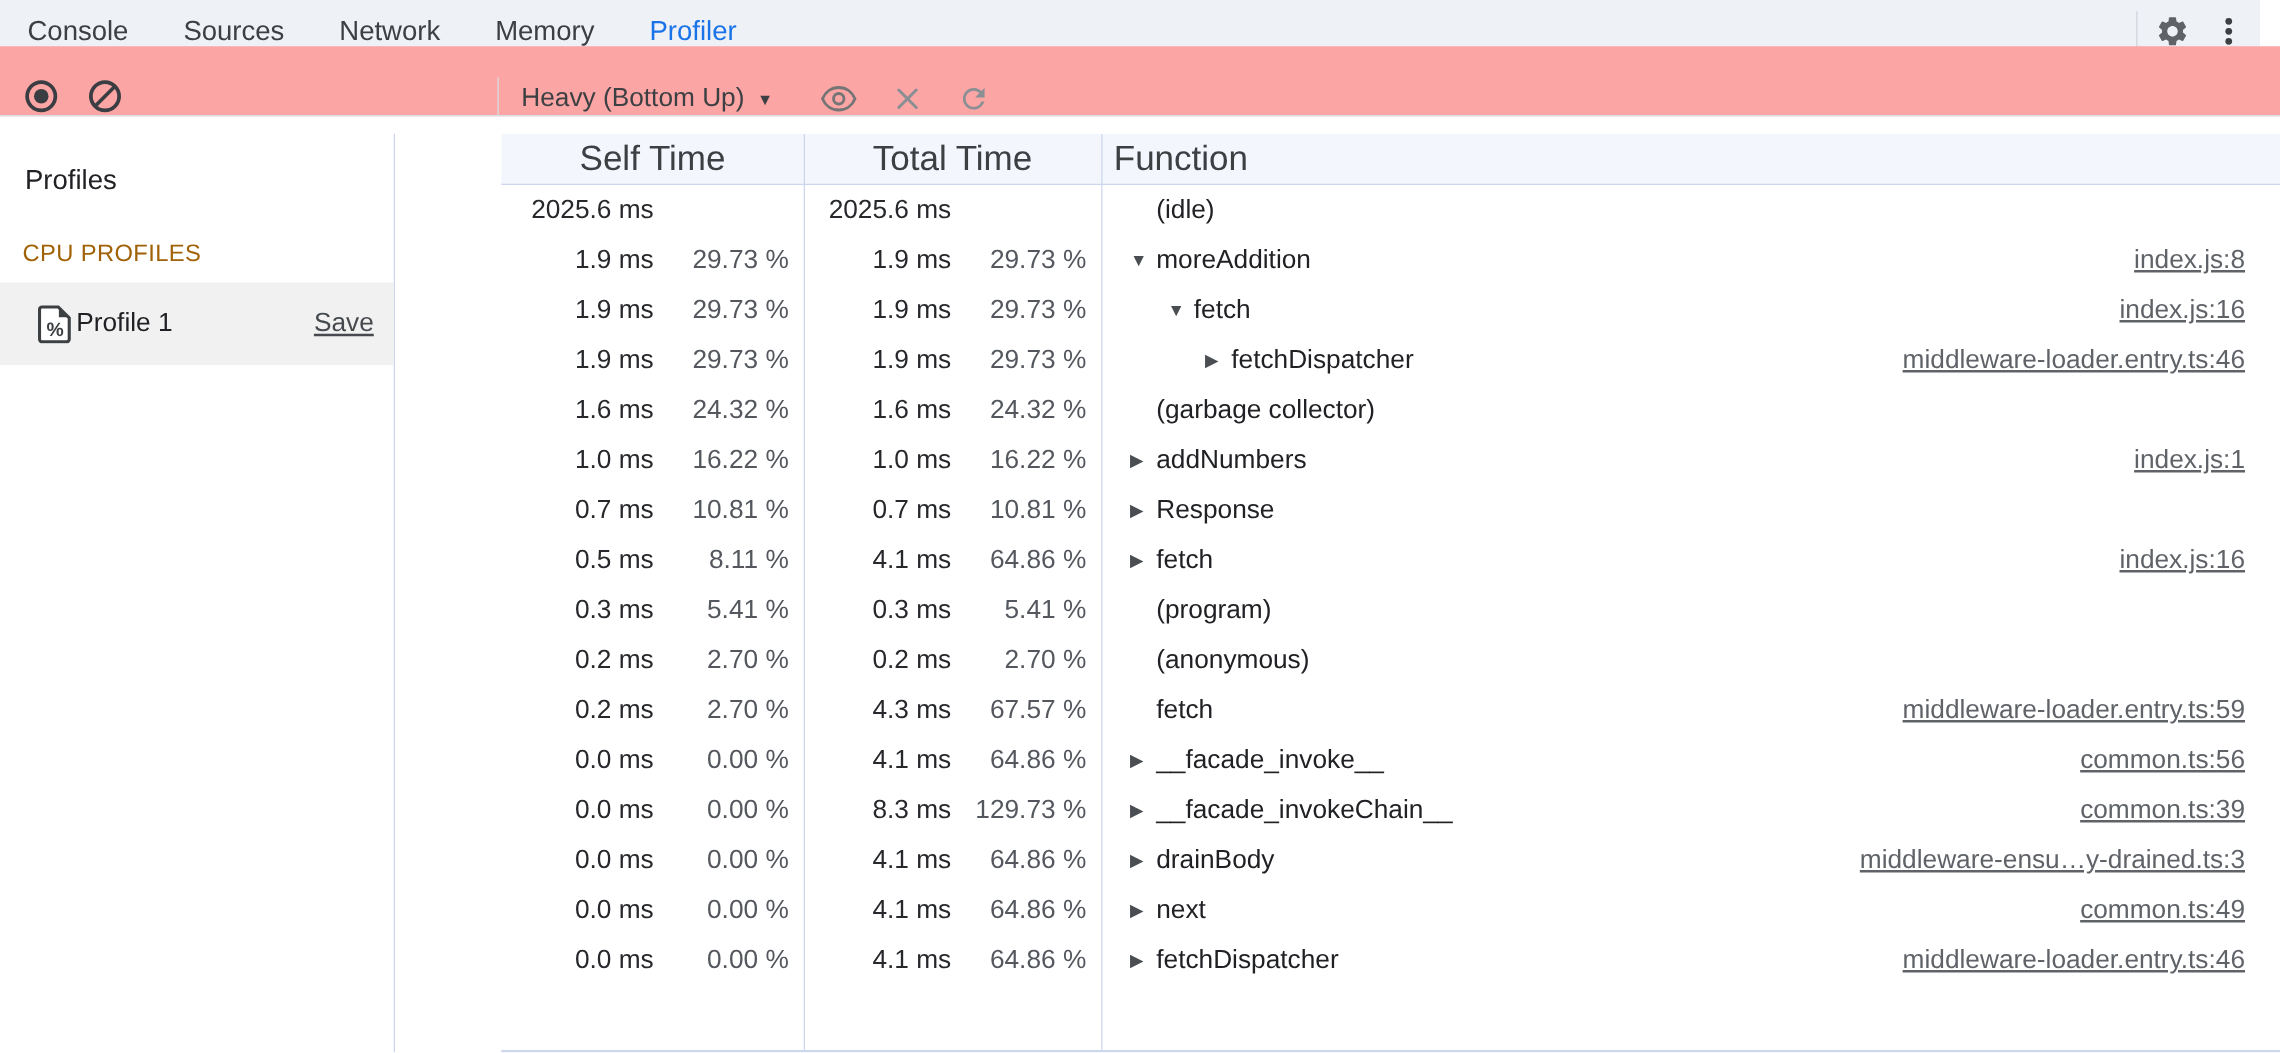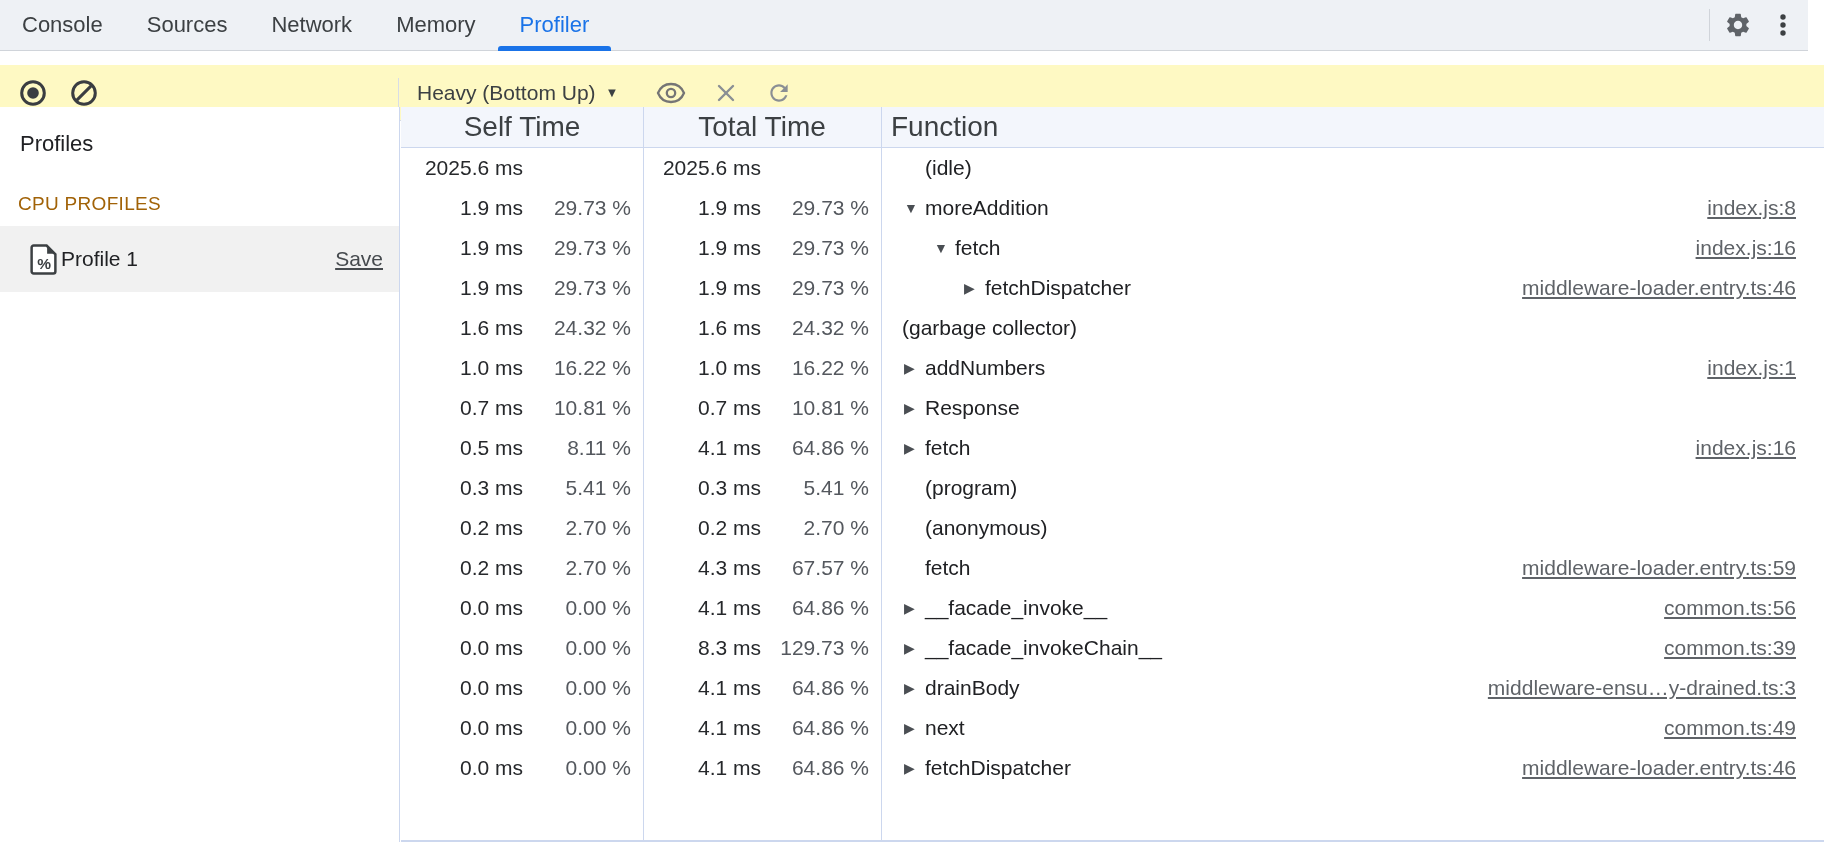--- a/index.html
+++ b/index.html
@@ -13,32 +13,32 @@
   .tab{padding:0 22px;display:flex;align-items:center;font-size:22px;color:#3c4043;
        position:relative;white-space:nowrap;cursor:default;}
   .tab.active{color:#1a73e8;}
   .tab.active::after{content:"";position:absolute;left:0;right:0;bottom:-1px;height:5px;
        background:#1a73e8;border-radius:3px 3px 0 0;}
   .tabbar-right{margin-left:auto;display:flex;align-items:center;padding-right:16px;}
   .tabbar-divider{width:1px;height:32px;background:#d0d4da;margin-right:14px;}
   .icon-btn{display:flex;align-items:center;justify-content:center;background:none;border:none;padding:0;}
 
   
-  .toolbar{position:absolute;top:65px;left:0;right:0;height:55px;background:#fef9c3;
-           border-bottom:1px solid #d6dbe4;display:flex;align-items:center;}
+  .toolbar{position:absolute;top:37px;left:0;right:0;height:55px;background:#fca5a5;
+           border-bottom:1px solid #d6dbe4;display:flex;align-items:flex-end;}
   .toolbar-left{width:399px;display:flex;align-items:center;gap:21px;padding-left:18px;
                 border-right:1px solid #d8dde6;box-sizing:border-box;}
   .toolbar-right{display:flex;align-items:center;padding-left:18px;}
   .view-select{display:flex;align-items:center;gap:10px;font-size:21px;color:#3c4043;white-space:nowrap;}
   .caret{font-size:13px;color:#3c4043;}
   .tb-icon{margin-left:28px;}
   .tb-icon.first{margin-left:38px;}
 
   
-  .sidebar{position:absolute;top:107px;left:0;width:400px;bottom:0;background:#fff;
+  .sidebar{position:absolute;top:107px;left:0;width:316px;bottom:0;background:#fff;
            border-right:1px solid #ccd7ee;box-sizing:border-box;}
   .sidebar-heading{position:absolute;top:24px;left:20px;font-size:22px;color:#202124;}
   .sidebar-section{position:absolute;top:86px;left:18px;font-size:19px;color:#a16207;letter-spacing:.3px;}
   .profile-item{position:absolute;top:119px;left:0;right:0;height:66px;background:#f1f1f1;
                 display:flex;align-items:center;padding:0 16px 0 30px;box-sizing:border-box;}
   .profile-name{margin-left:4px;font-size:21px;color:#202124;}
   .save-link{margin-left:auto;font-size:21px;color:#464a4e;text-decoration:underline;cursor:pointer;}
 
   
   .datagrid{position:absolute;top:107px;left:401px;right:0;bottom:0;background:#fff;
@@ -219,21 +219,21 @@
         </div>
         <div class="row">
           <div class="time-cell">
             <span class="ms">1.6 ms</span>
             <span class="pct">24.32 %</span>
           </div>
           <div class="time-cell">
             <span class="ms">1.6 ms</span>
             <span class="pct">24.32 %</span>
           </div>
-          <div class="fn-cell" style=" text-align: center;">
+          <div class="fn-cell" style="padding-left: 23px; text-align: center;">
             <span class="arrow"></span>
             <span class="fn-name">(garbage collector)</span>
           </div>
         </div>
         <div class="row">
           <div class="time-cell">
             <span class="ms">1.0 ms</span>
             <span class="pct">16.22 %</span>
           </div>
           <div class="time-cell">

